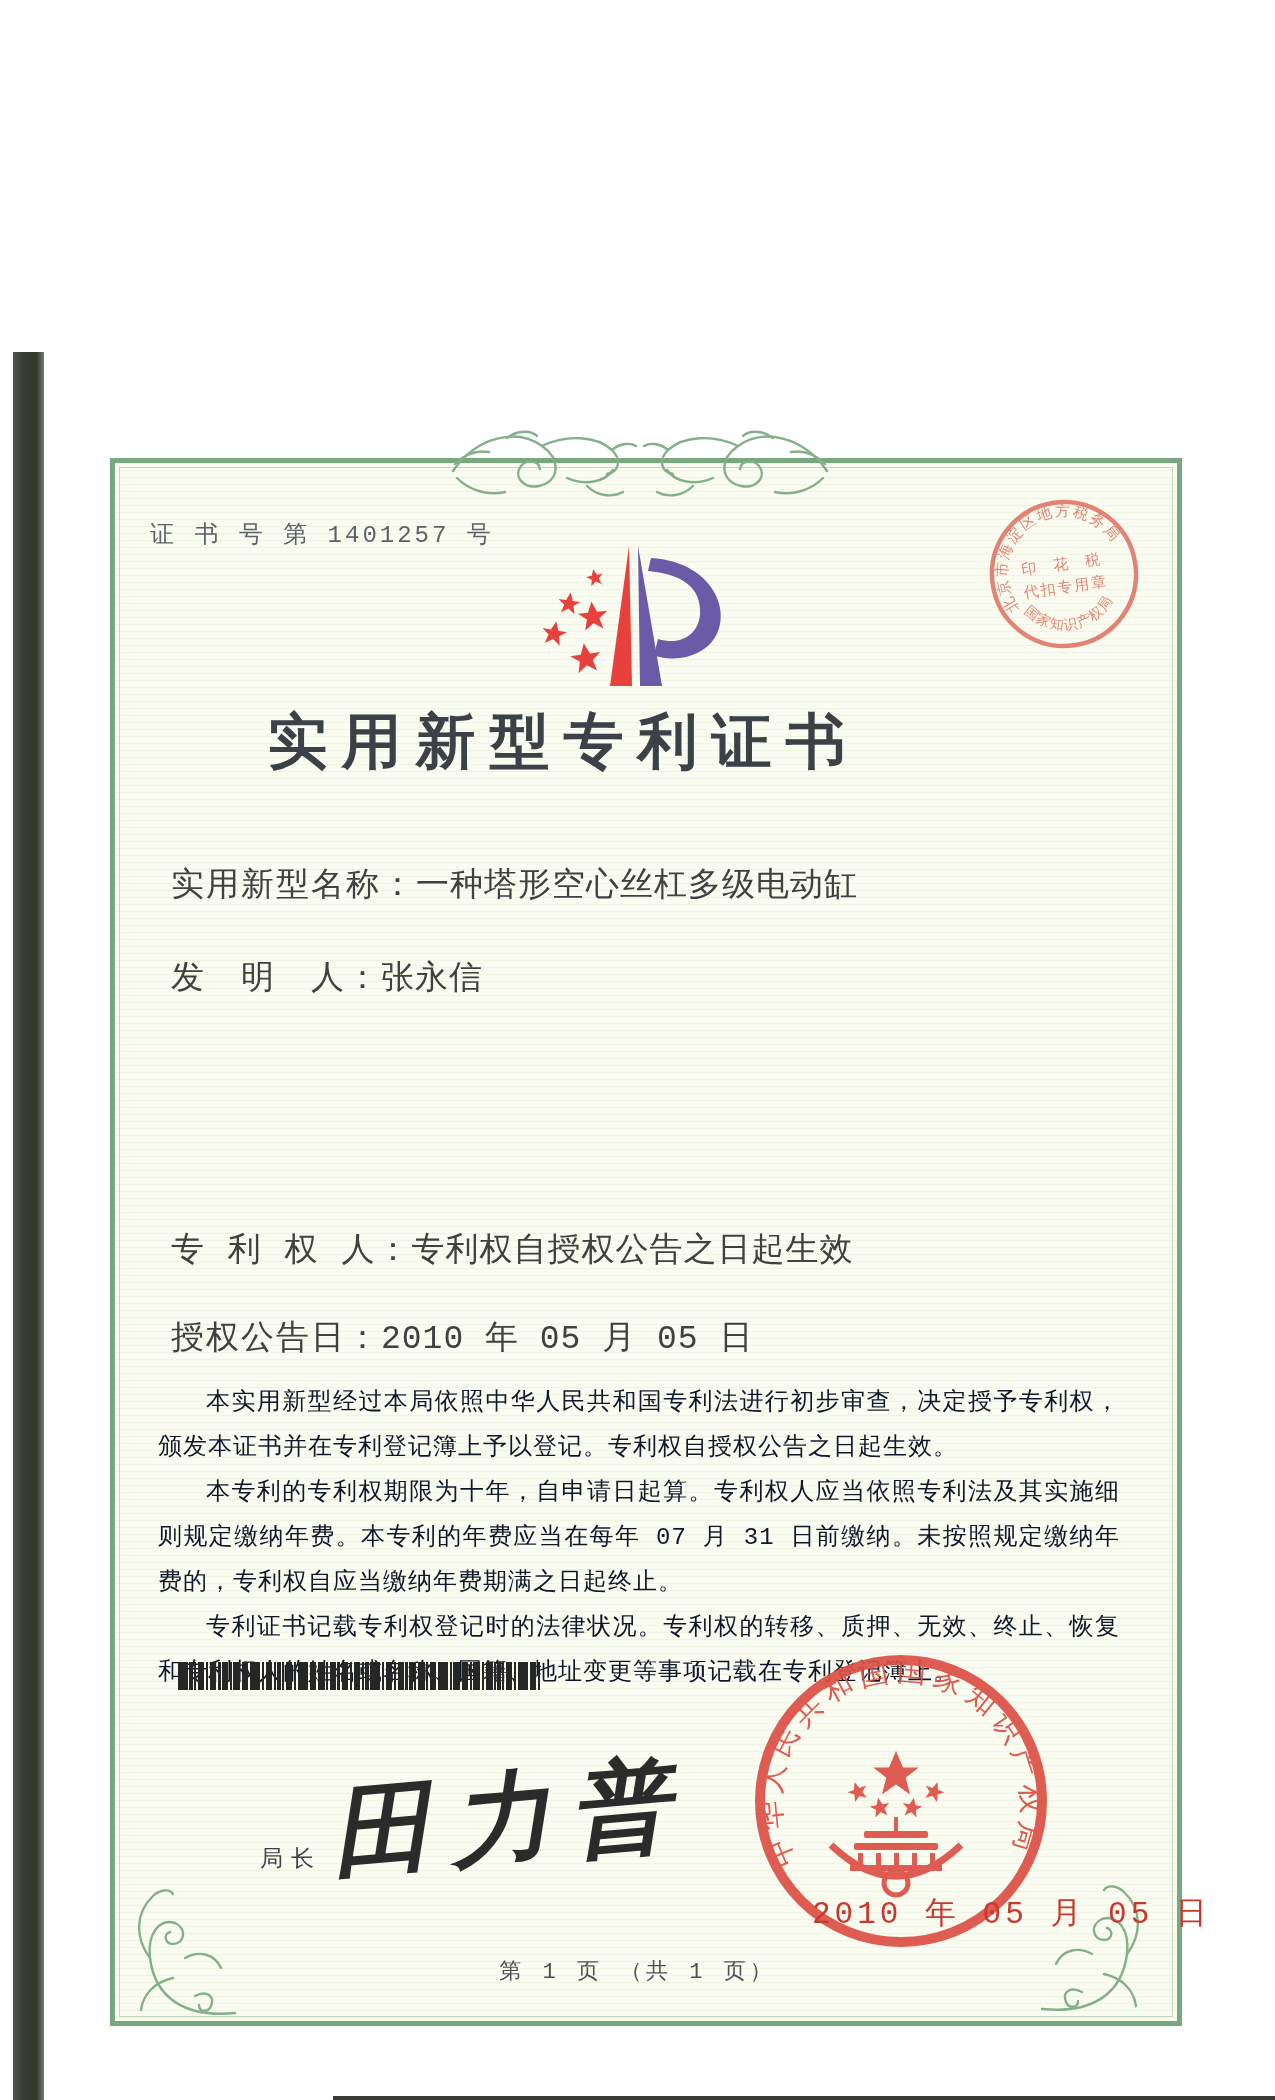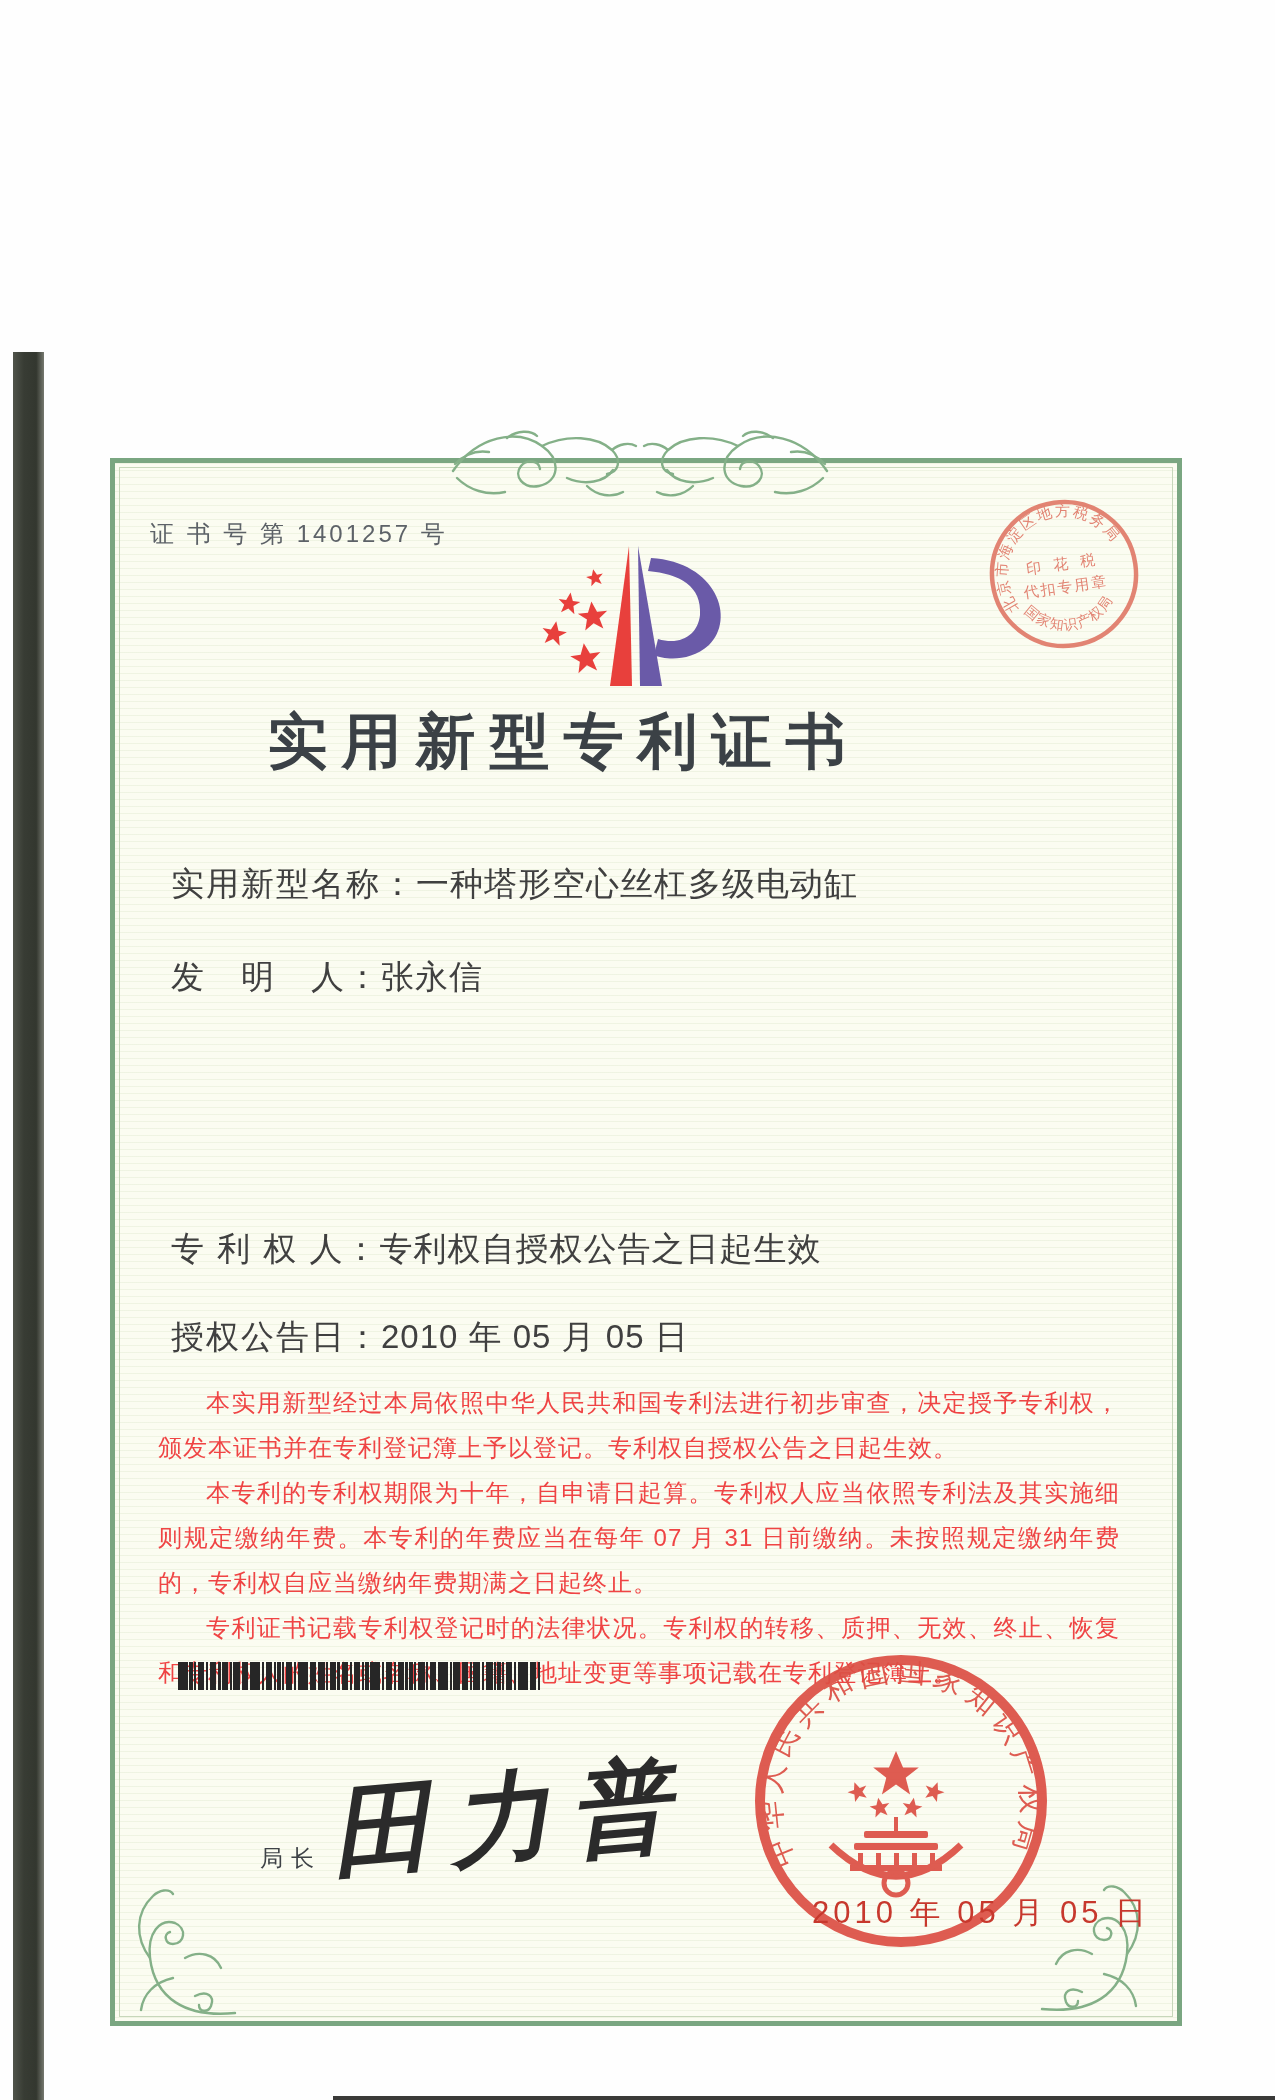--- a/index.html
+++ b/index.html
@@ -1,17 +1,17 @@
 <!DOCTYPE html>
 <html><head>
 <meta charset="utf-8">
 <style>
   html,body{margin:0;padding:0;background:#ffffff;}
   #page{position:relative;width:1275px;height:2100px;background:#fefefe;overflow:hidden;
-        font-family:Liberation Sans, sans-serif;}
+        font-family:Liberation Mono, monospace;}
   .abs{position:absolute;}
 
   
   #left-band{left:13px;top:352px;width:31px;height:1748px;
              background:linear-gradient(90deg,#50544b 0%,#383c34 35%,#33372f 75%,#767970 100%);}
   #bottom-edge{left:333px;bottom:0;width:942px;height:4px;background:#3a3a38;}
 
   
   #frame{left:110px;top:458px;width:1062px;height:1558px;border:5px solid #7aa681;
          background-color:#fbfcf1;
@@ -25,21 +25,21 @@
 
   #title{left:0;width:1127px;top:702px;text-align:center;font-size:60px;font-weight:600;
          letter-spacing:14px;color:#3b4146;}
 
   .field{left:171px;font-size:33px;color:#404040;letter-spacing:1px;white-space:nowrap;}
   .field .lbl{letter-spacing:2px;}
   #field-0{top:862px;} #field-1{top:955px;} #field-2{top:1045px;}
   #field-3{top:1137px;} #field-4{top:1227px;} #field-5{top:1315px;}
 
   #body-text{left:158px;top:1380px;width:962px;font-size:24px;line-height:45px;
-             color:#ef4444;text-align:justify;letter-spacing:1px;}
+             color:#0f172a;text-align:justify;letter-spacing:1px;}
   #body-text p{margin:0;text-indent:2em;}
 
   #barcode{left:178px;top:1662px;width:362px;height:28px;
            background-image:
              repeating-linear-gradient(90deg,#262626 0 2px,transparent 2px 4px),
              repeating-linear-gradient(90deg,#262626 0 4px,transparent 4px 11px),
              repeating-linear-gradient(90deg,transparent 0 6px,#262626 6px 9px,transparent 9px 17px);}
 
   #director{left:260px;top:1843px;font-size:23px;letter-spacing:8px;color:#3e4247;}
   #signature{left:338px;top:1752px;font-size:100px;color:#2b2b2b;letter-spacing:20px;
@@ -189,14 +189,15 @@
         <rect x="167" y="208" width="5" height="12"></rect>
         <rect x="185" y="208" width="5" height="12"></rect>
         <rect x="105" y="220" width="92" height="6"></rect>
         <path d="M86,200 Q151,262 216,200" fill="none" stroke="#dc4f44" stroke-width="7"></path>
         <circle cx="151" cy="238" r="12" fill="none" stroke="#dc4f44" stroke-width="5"></circle>
       </g>
     </g>
   </svg>
   <div class="abs" id="issue-date">2010 年 05 月 05 日</div>
 
+  <div class="abs" id="footer">第 1 页 （共 1 页）</div>
 
 </div>
 
 </body></html>

